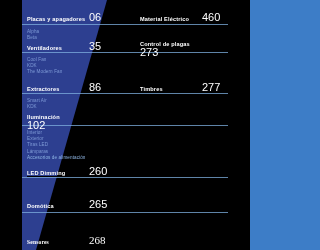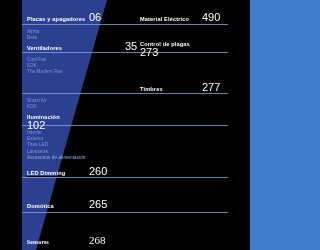--- a/index.html
+++ b/index.html
@@ -106,30 +106,34 @@
 
   <div class="toc-row col-left" style="top:12px;">
     <span class="toc-label">Placas y apagadores</span>
     <span class="toc-num">06</span>
   </div>
   <div class="sub-group" style="top:29px;">
     <div class="sub-item on-dark">Alpha</div>
     <div class="sub-item on-dark">Beta</div>
   </div>
 
-  <div class="toc-row col-left" style="top:41px;gap:36px;">
+  <div class="toc-row col-left" style="top:41px;">
     <span class="toc-label">Ventiladores</span>
     <span class="toc-num">35</span>
   </div>
   <div class="sub-group" style="top:57px;">
     <div class="sub-item on-dark">Cool Fan</div>
     <div class="sub-item on-dark">KDK</div>
     <div class="sub-item on-dark">The Modern Fan</div>
   </div>
 
+  <div class="toc-row col-left" style="top:82px;">
+    <span class="toc-label">Extractores</span>
+    <span class="toc-num">86</span>
+  </div>
   <div class="sub-group" style="top:98px;">
     <div class="sub-item on-dark">Smart Air</div>
     <div class="sub-item on-dark">KDK</div>
   </div>
 
   <div class="toc-row col-left" style="top:114px;flex-direction:column;">
     <span class="toc-label">Iluminación</span>
     <span class="toc-num">102</span>
   </div>
   <div class="sub-group" style="top:130px;">
@@ -150,21 +154,21 @@
     <span class="toc-num">265</span>
   </div>
 
   <div class="toc-row col-left" style="top:235px;font-family:Liberation Serif, serif;">
     <span class="toc-label">Sensores</span>
     <span class="toc-num">268</span>
   </div>
 
   <div class="toc-row col-right" style="top:12px;">
     <span class="toc-label">Material Eléctrico</span>
-    <span class="toc-num">490</span>
+    <span class="toc-num">460</span>
   </div>
 
   <div class="toc-row col-right" style="top:41px;flex-direction:column;">
     <span class="toc-label">Control de plagas</span>
     <span class="toc-num">273</span>
   </div>
 
   <div class="toc-row col-right" style="top:82px;">
     <span class="toc-label">Timbres</span>
     <span class="toc-num">277</span>

